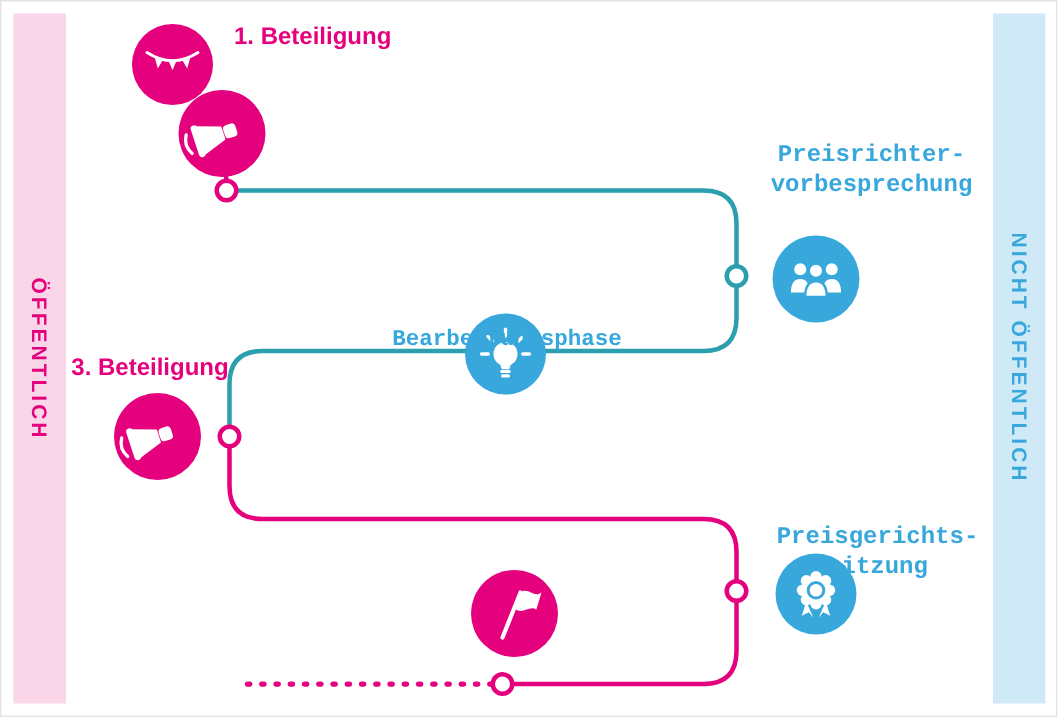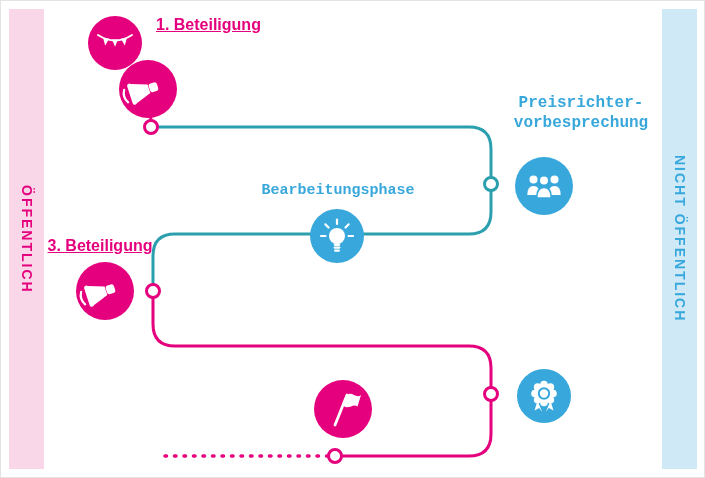--- a/index.html
+++ b/index.html
@@ -30,23 +30,23 @@
   .ln.dotted{stroke-dasharray:1.5 8;stroke-linecap:round;stroke-width:3.5;}
   .node{fill:#fff;stroke-width:3;}
   .node.pink{stroke:var(--pink);}
   .node.teal{stroke:var(--teal);}
   .fill-pink{fill:var(--pink);}
   .fill-blue{fill:var(--blue);}
   .outline-blue{stroke:var(--blue);stroke-width:1.6;}
   .inner-ring{stroke:var(--blue);stroke-width:2;fill:#fff;}
 
   .lbl{position:absolute;font-weight:bold;font-size:16px;line-height:20px;}
-  .lbl.small{font-size:15px;}
+  .lbl.small{font-size:15px;margin-top:36px;}
   .lbl .line{display:block;}
-  .pink-text{color:var(--pink);text-decoration:underline;}
+  .pink-text{color:var(--pink);}
   .blue-text{color:var(--blue);font-family:Liberation Mono, monospace;}
   .center{text-align:center;}
 </style>
 </head>
 <body>
 
 <div class="page">
 
   <div class="band left">
     <span class="band-label">ÖFFENTLICH</span>
@@ -175,15 +175,19 @@
   </div>
 
   <div class="lbl small blue-text center" style="left:252px;top:180px;width:170px;">
     <span class="line">Bearbeitungsphase</span>
   </div>
 
   <div class="lbl pink-text center" style="left:28px;top:235px;width:142px;">
     <span class="line">3. Beteiligung</span>
   </div>
 
+  <div class="lbl blue-text center" style="left:508px;top:347px;width:152px;">
+    <span class="line">Preisgerichts-</span>
+    <span class="line">sitzung</span>
+  </div>
 
 
 </div>
 
 </body></html>

